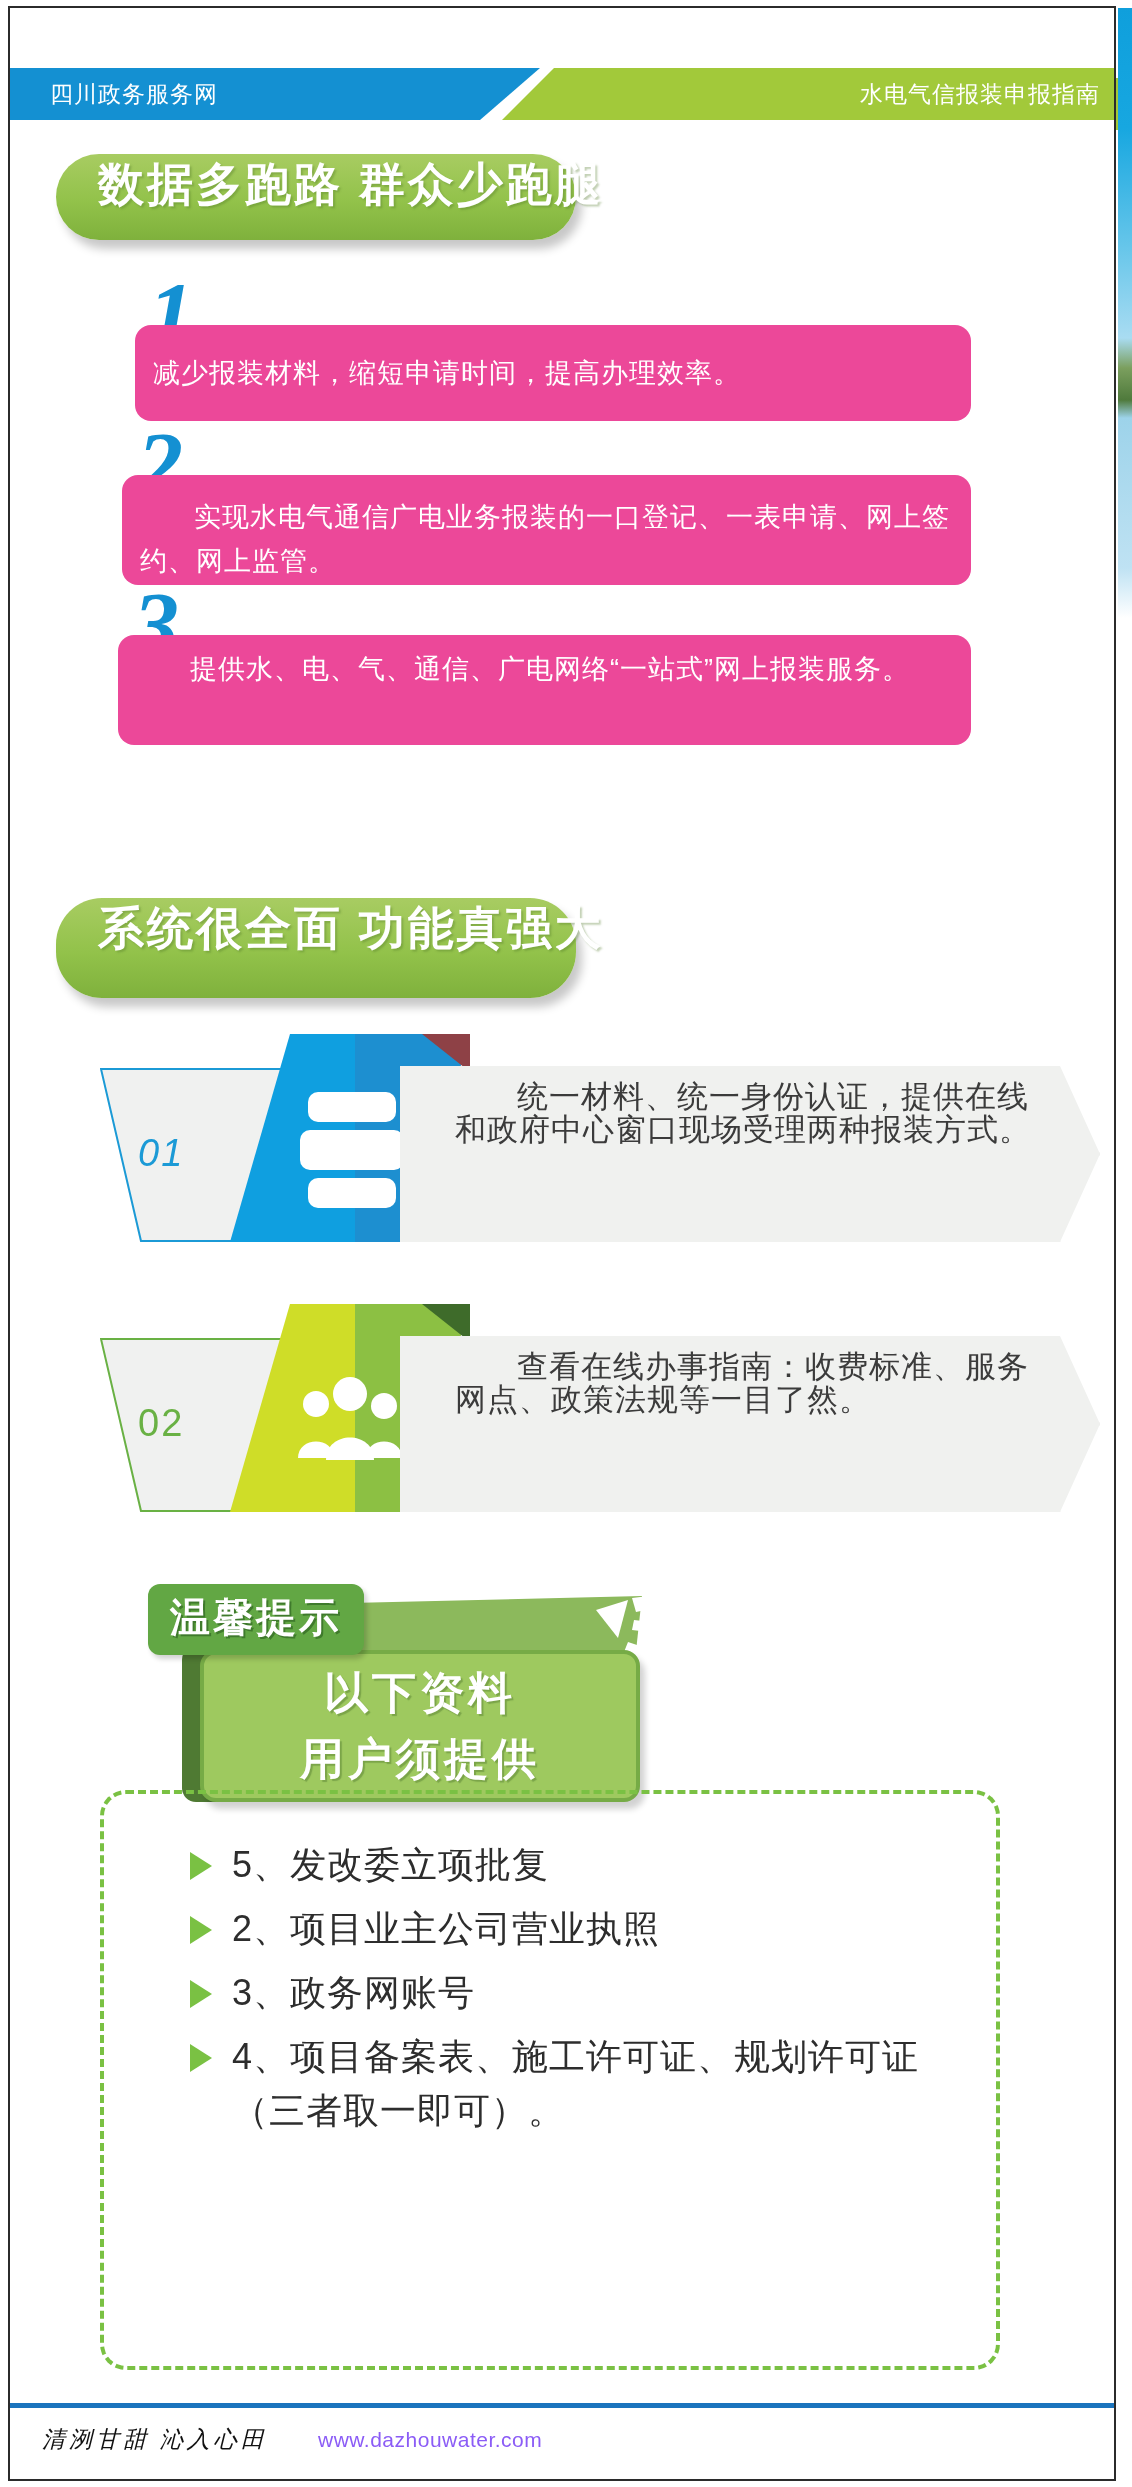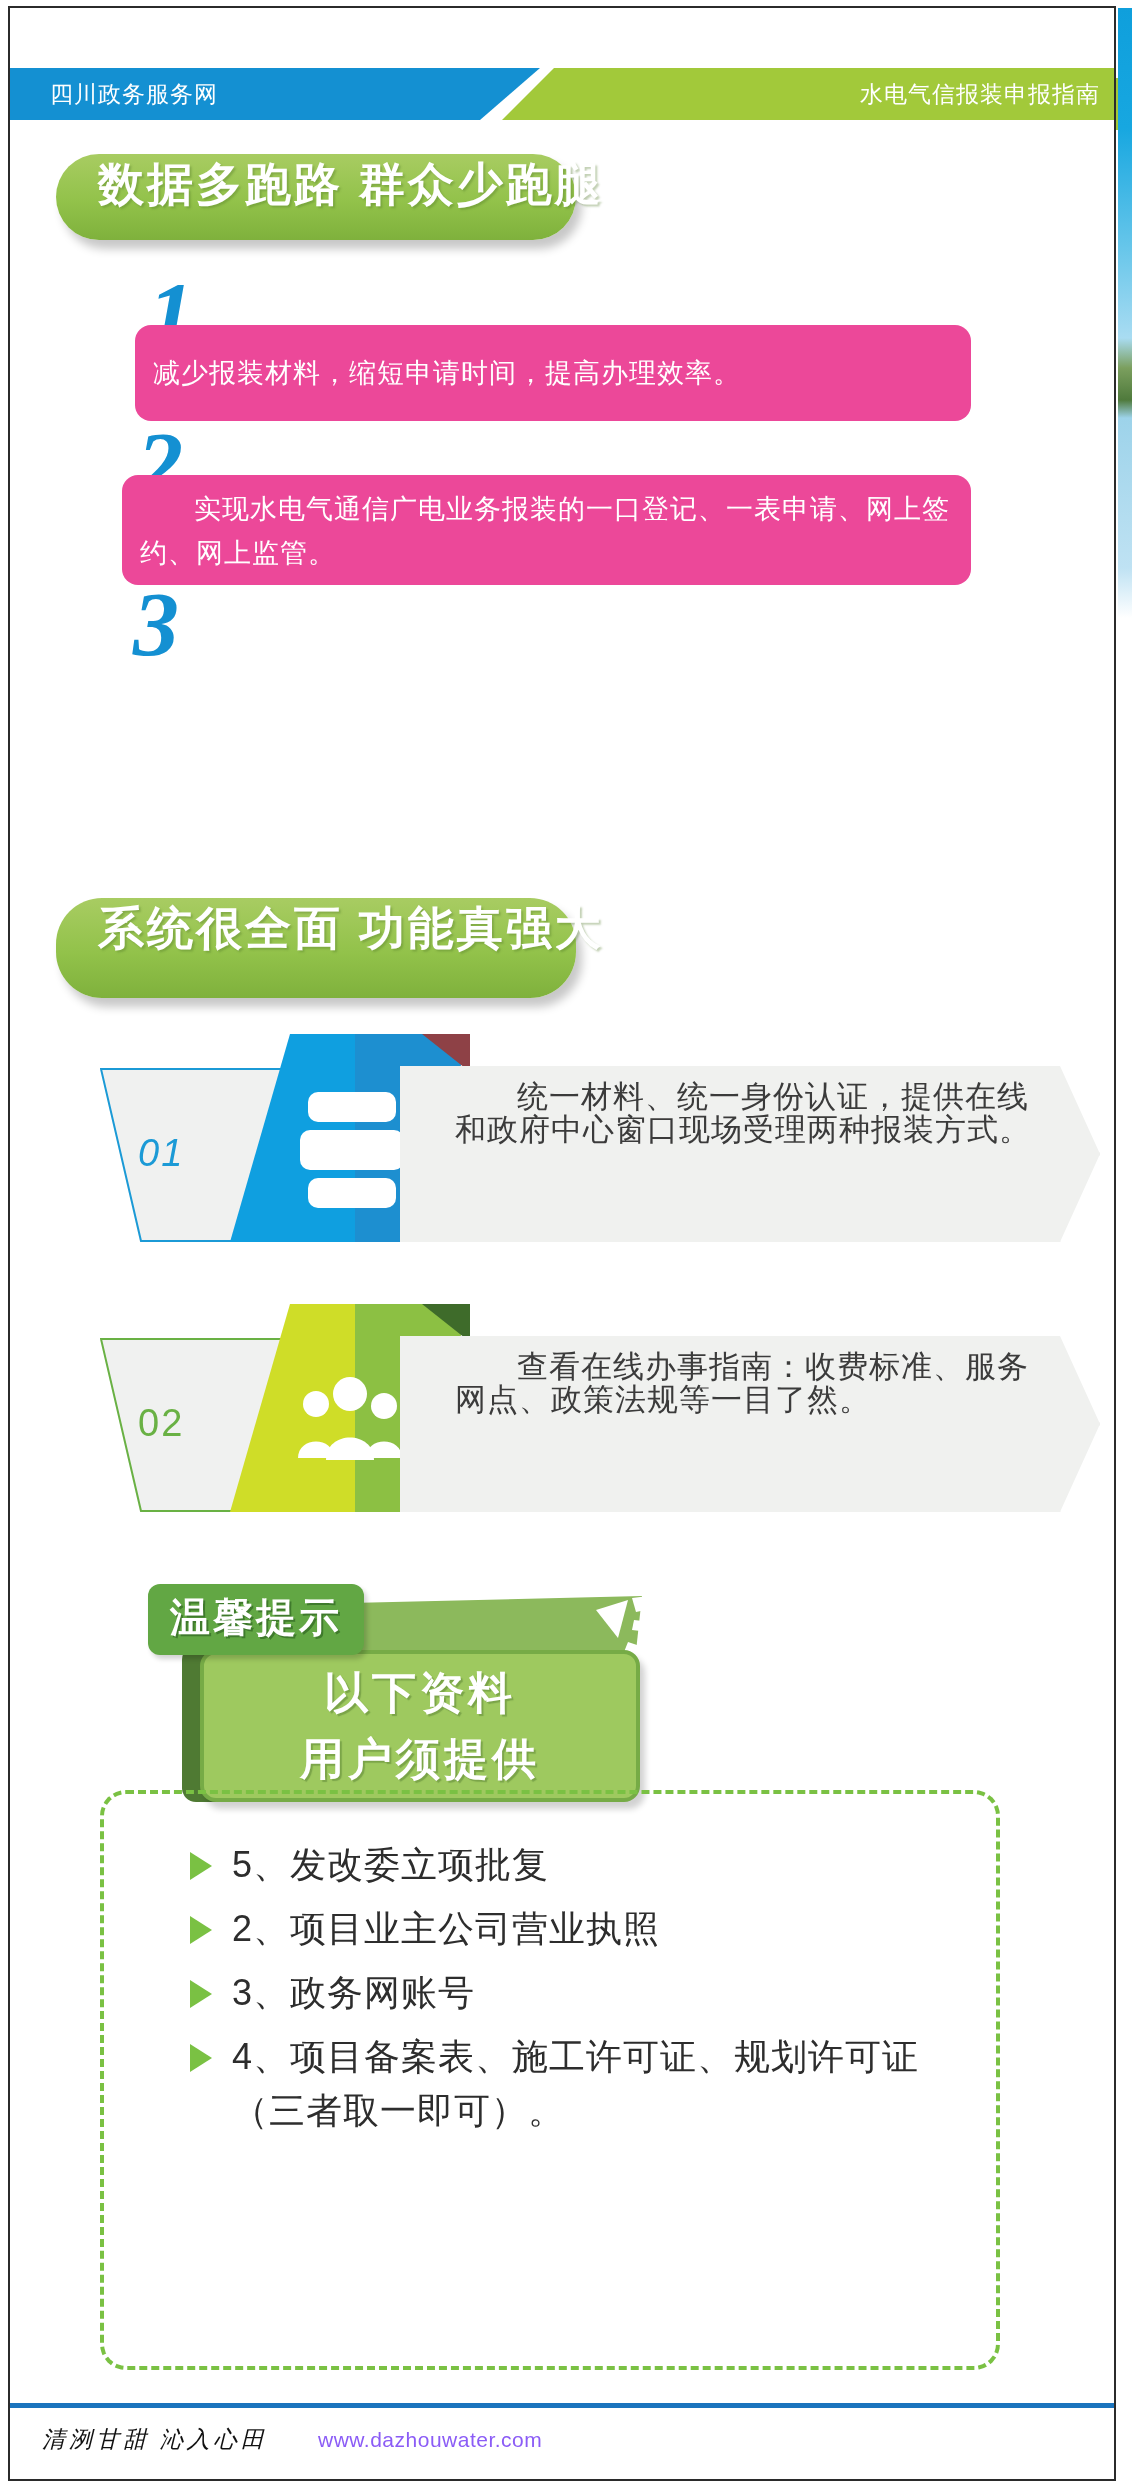--- a/index.html
+++ b/index.html
@@ -123,21 +123,21 @@
     font-style: italic;
     font-weight: bold;
     font-size: 92px;
     line-height: 1;
   }
   #nb-1 { left: 135px; top: 325px; width: 836px; height: 96px; }
   #nb-1 .ntext { padding-top: 26px; }
   #num-1 { left: 148px; top: 268px; }
 
   #nb-2 { left: 122px; top: 475px; width: 849px; height: 110px; }
-  #nb-2 .ntext { padding-top: 12px; }
+  #nb-2 .ntext { padding-top: 4px; margin-top: 16px; }
   #num-2 { left: 137px; top: 418px; }
 
   #nb-3 { left: 118px; top: 635px; width: 853px; height: 110px; }
   #nb-3 .ntext { padding-top: 12px; }
   #num-3 { left: 133px; top: 578px; }
 
   .indent2 { text-indent: 2em; }
 
   
   .feature {
@@ -355,20 +355,23 @@
   <div class="numbox" id="nb-1">
     <div class="ntext">减少报装材料，缩短申请时间，提高办理效率。</div>
   </div>
 
   <div class="bignum" id="num-2">2</div>
   <div class="numbox" id="nb-2">
     <div class="ntext indent2">实现水电气通信广电业务报装的一口登记、一表申请、网上签约、网上监管。</div>
   </div>
 
   <div class="bignum" id="num-3">3</div>
+  <div class="numbox" id="nb-3">
+    <div class="ntext indent2">提供水、电、气、通信、广电网络“一站式”网上报装服务。</div>
+  </div>
 
   <div class="pill" id="pill-2">
     <span class="pill-text">系统很全面 功能真强大</span>
   </div>
 
   <div class="feature" id="feat-1">
     <div class="numplate"></div>
     <svg class="plate-outline" width="202" height="176">
       <polygon points="1,1 199,1 161,173 41,173" fill="none" stroke="#1b9ad6" stroke-width="2"></polygon>
     </svg>

